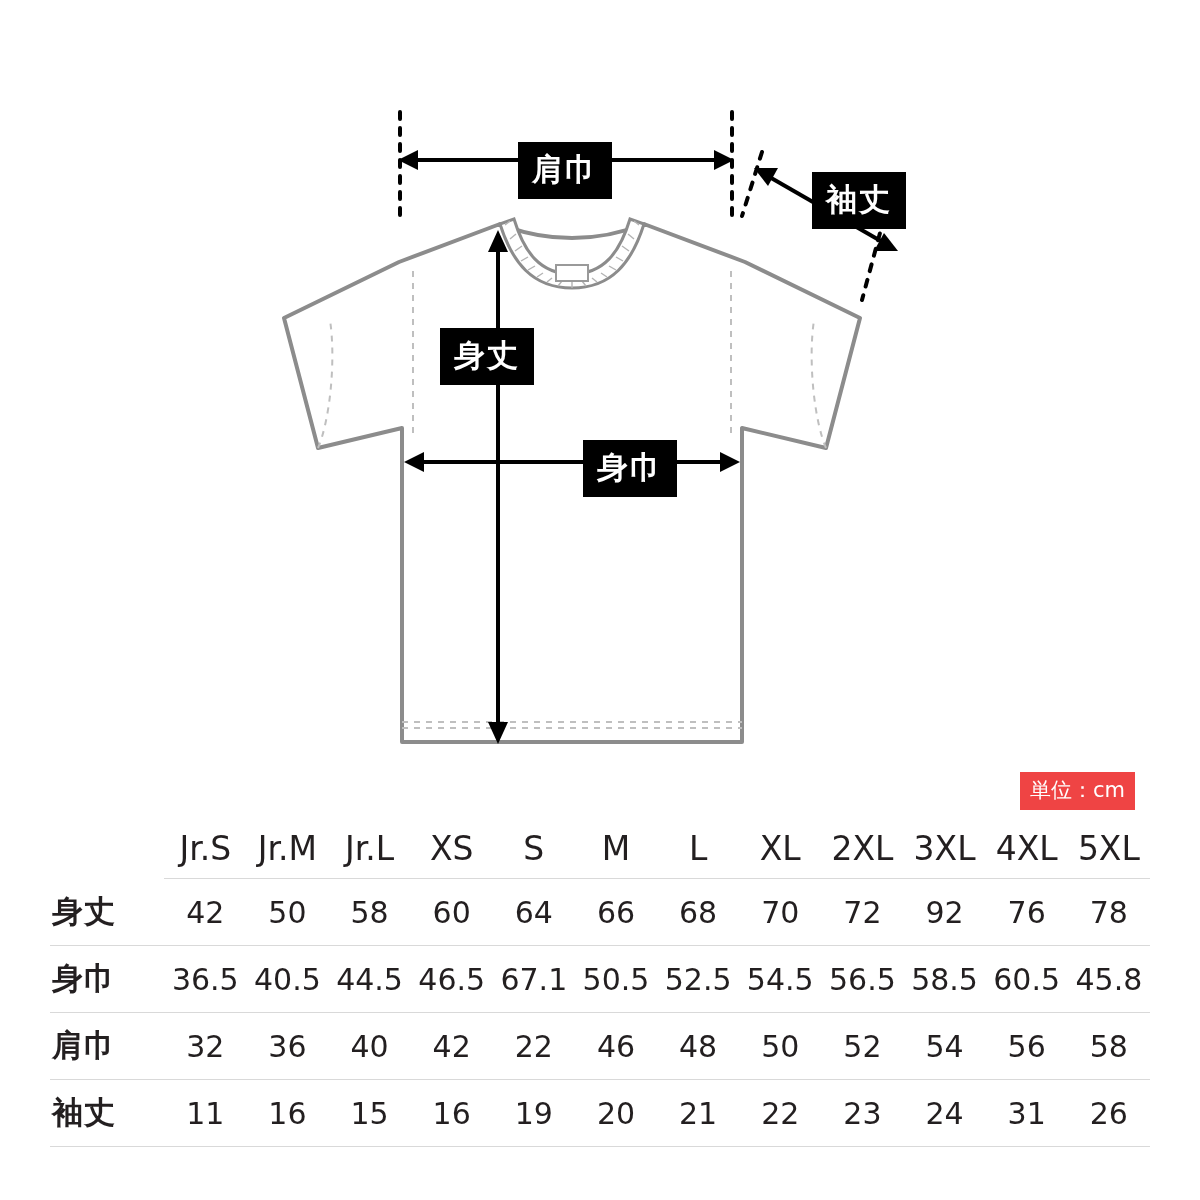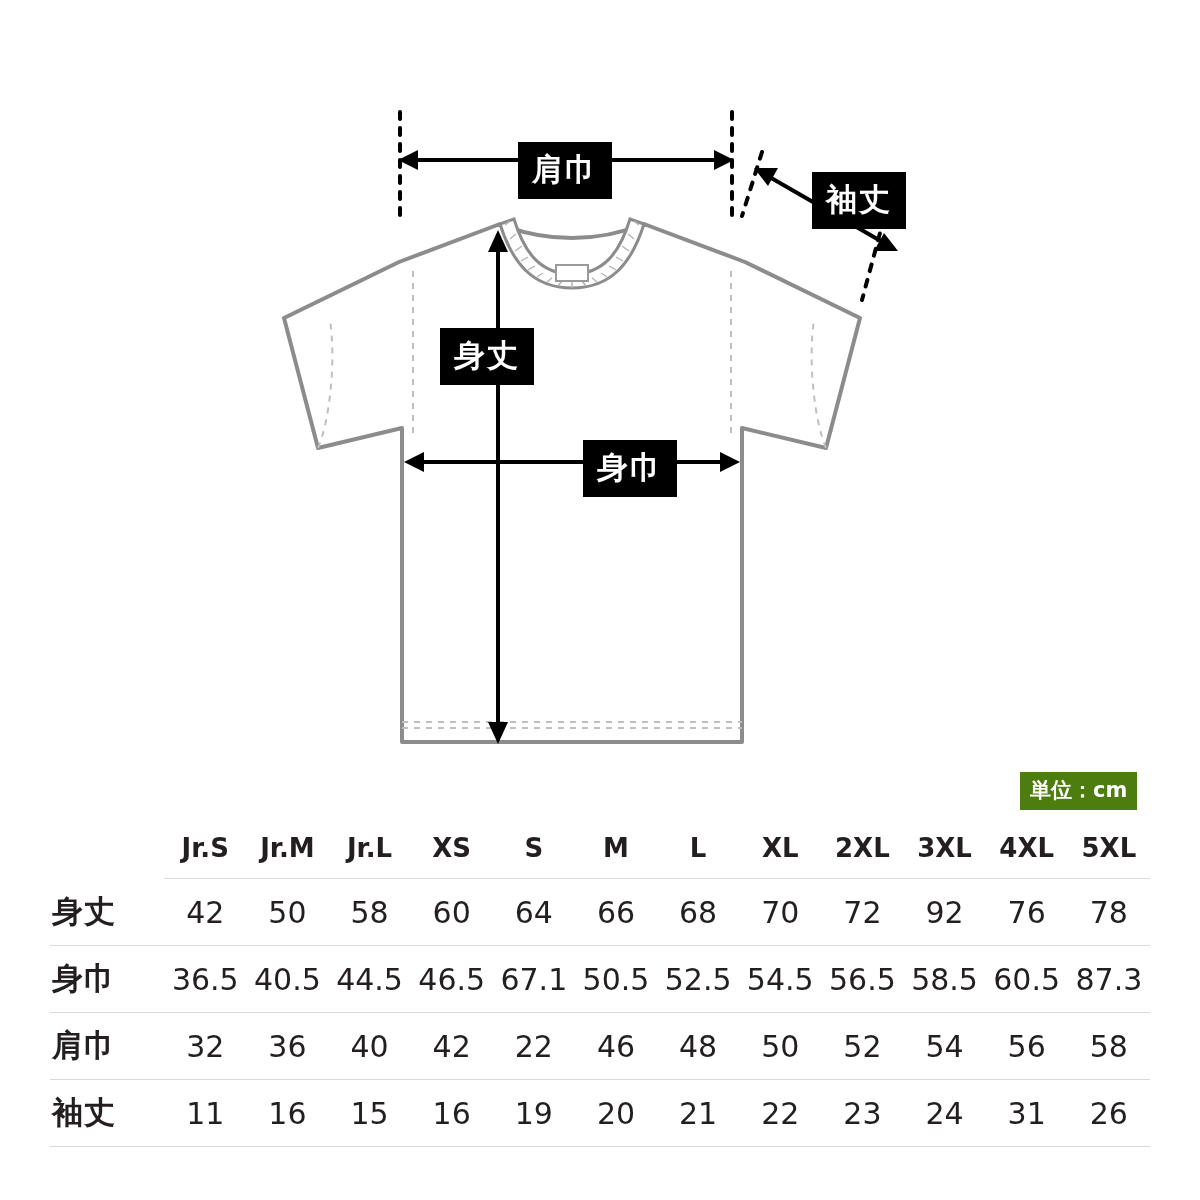--- a/index.html
+++ b/index.html
@@ -45,24 +45,24 @@
   }
   #chip-katahaba { left: 518px; top: 142px; }
   #chip-sodetake { left: 812px; top: 172px; }
   #chip-mitake   { left: 440px; top: 328px; }
   #chip-migaba   { left: 583px; top: 440px; }
 
   #unit-chip {
     position: absolute;
     left: 1020px;
     top: 772px;
-    background: #4d7c0f;
+    background: #ef4444;
     color: #ffffff;
     font-size: 21px;
-    font-weight: 700;
+    font-weight: 400;
     padding: 8px 10px 9px 10px;
     line-height: 1;
     white-space: nowrap;
     font-family: "DejaVu Sans", sans-serif;
   }
 
   
   #size-table {
     position: absolute;
     left: 50px;
@@ -75,22 +75,22 @@
     text-align: center;
     font-weight: 400;
     font-size: 30px;
     color: #231f20;
     padding: 0;
     height: 66px;
     vertical-align: middle;
     border-bottom: 1px solid #d9d9d9;
   }
   #size-table thead th {
-    font-weight: 700;
-    font-size: 26px;
+    font-weight: 400;
+    font-size: 33px;
     height: 60px;
     border-bottom: 1px solid #d9d9d9;
   }
   #size-table tbody tr:last-child td,
   #size-table tbody tr:last-child th {
     border-bottom: 1px solid #d9d9d9;
   }
   #size-table th.rowhead {
     font-weight: 700;
     font-size: 31px;
@@ -263,21 +263,21 @@
       <td>40.5</td>
       <td>44.5</td>
       <td>46.5</td>
       <td>67.1</td>
       <td>50.5</td>
       <td>52.5</td>
       <td>54.5</td>
       <td>56.5</td>
       <td>58.5</td>
       <td>60.5</td>
-      <td>87.3</td>
+      <td>45.8</td>
     </tr>
     <tr>
       <th class="rowhead">肩巾</th>
       <td>32</td>
       <td>36</td>
       <td>40</td>
       <td>42</td>
       <td>22</td>
       <td>46</td>
       <td>48</td>

